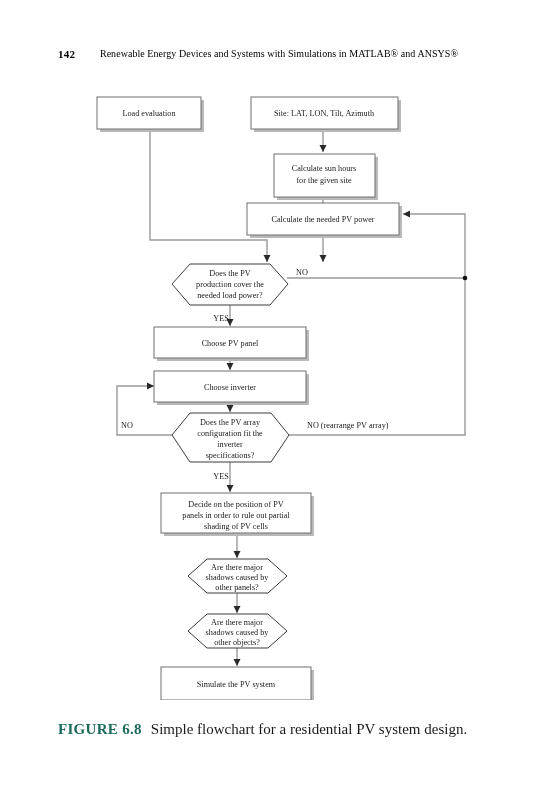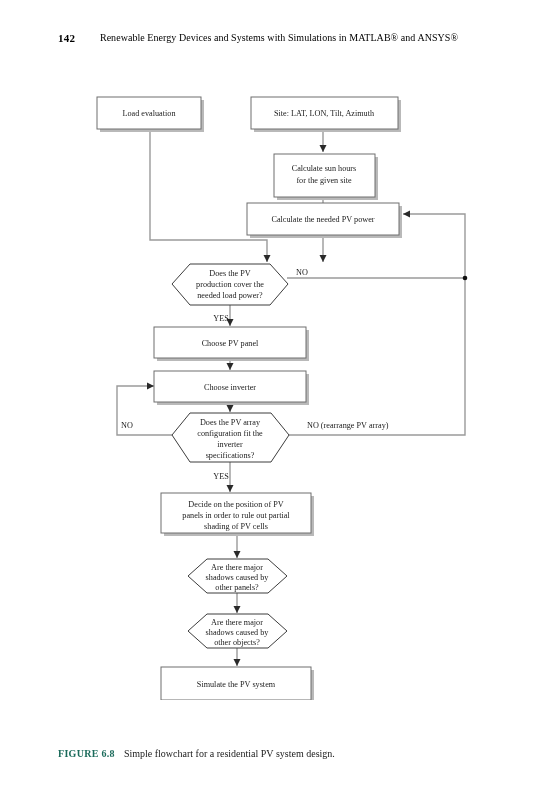--- a/index.html
+++ b/index.html
@@ -13,21 +13,21 @@
     height: 800px;
     position: relative;
     font-family: "Liberation Serif", "DejaVu Serif", serif;
     color: #000000;
     overflow: hidden;
   }
 
   
   #page-header {
     position: absolute;
-    top: 32px;
+    top: 48px;
     left: 0;
     width: 512px;
     height: 16px;
     padding-left: 37px;
   }
   #page-number {
     position: absolute;
     left: 58px;
     top: 0;
     font-size: 11px;
@@ -86,23 +86,23 @@
     fill: #1a1a1a;
   }
   .junction {
     fill: #111111;
   }
 
   
   #figure-caption {
     position: absolute;
     left: 58px;
-    top: 747px;
+    top: 723px;
     width: 460px;
-    font-size: 10px;
+    font-size: 15px;
     line-height: 13px;
   }
   #caption-label {
     font-weight: bold;
     color: #1b6b5b;
     letter-spacing: 0.3px;
     margin-right: 9px;
   }
   #caption-text {
     color: #1a1a1a;

